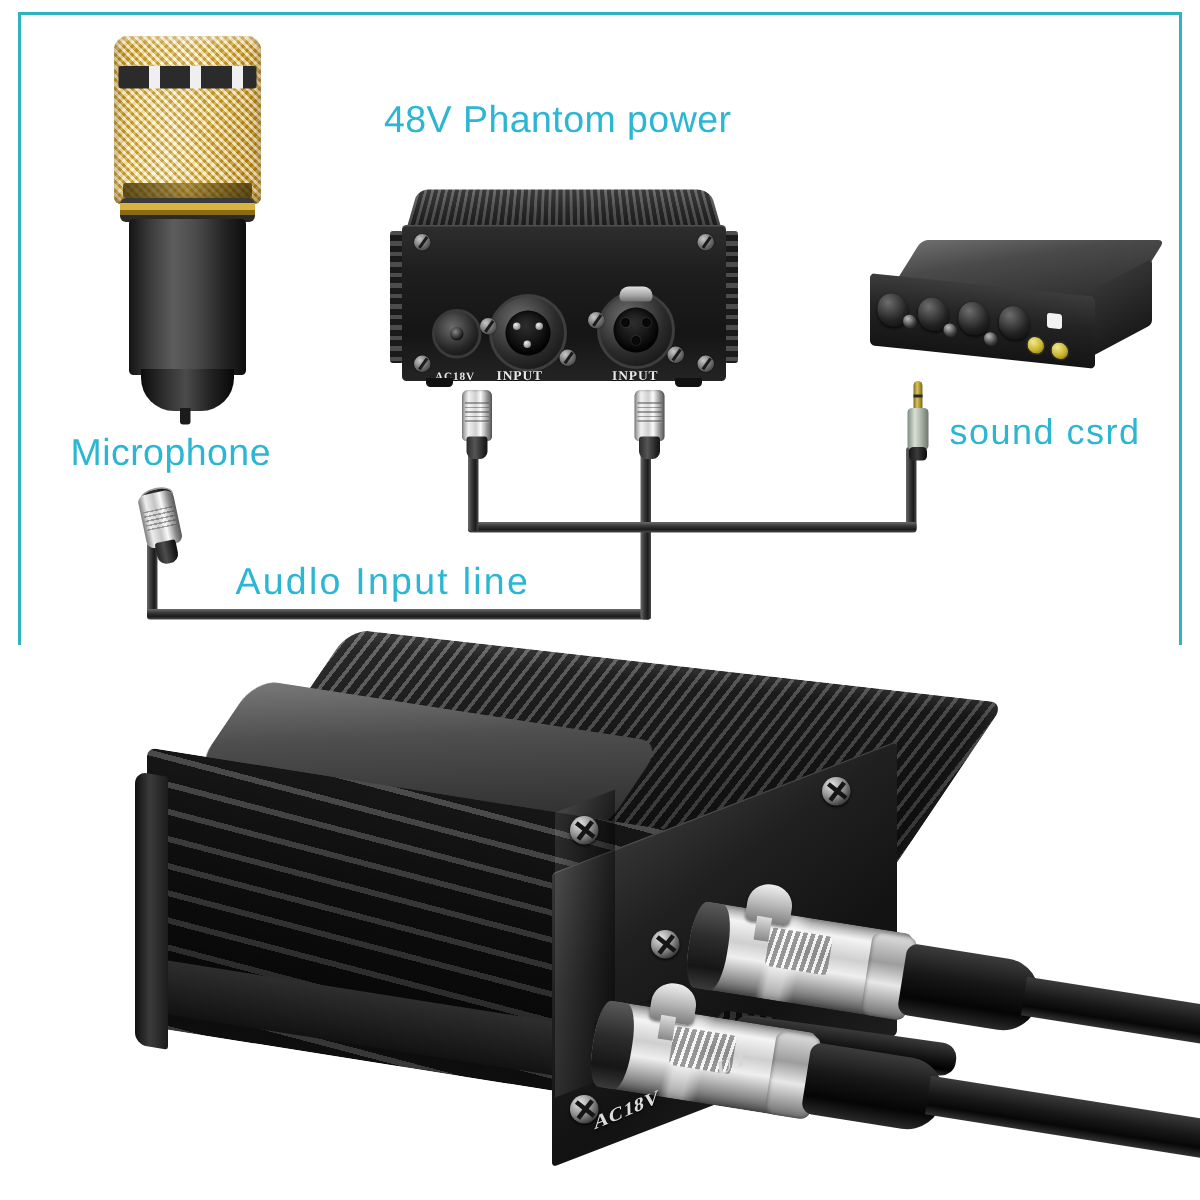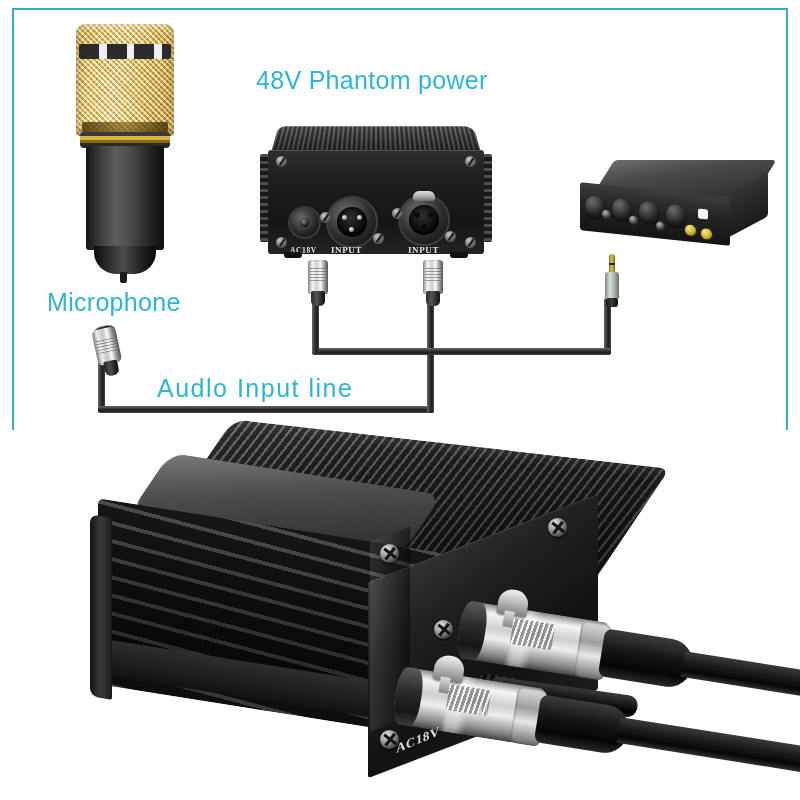--- a/index.html
+++ b/index.html
@@ -534,20 +534,21 @@
 
   <div id="trs-plug">
     <div class="tip"></div>
     <div class="sleeve"></div>
     <div class="collar"></div>
   </div>
 
   <div class="label" id="label-phantom">48V Phantom power</div>
   <div class="label" id="label-microphone">Microphone</div>
   <div class="label" id="label-audio-line">Audlo  Input  line</div>
+  <div class="label" id="label-soundcard">sound  csrd</div>
 </div>
 
 <div id="product-photo">
   <div id="pbox">
     <div class="p-topface"></div>
     <div class="p-toplip"></div>
     <div class="p-frontface"></div>
     <div class="p-bottomedge"></div>
     <div class="p-leftcap"></div>
 

